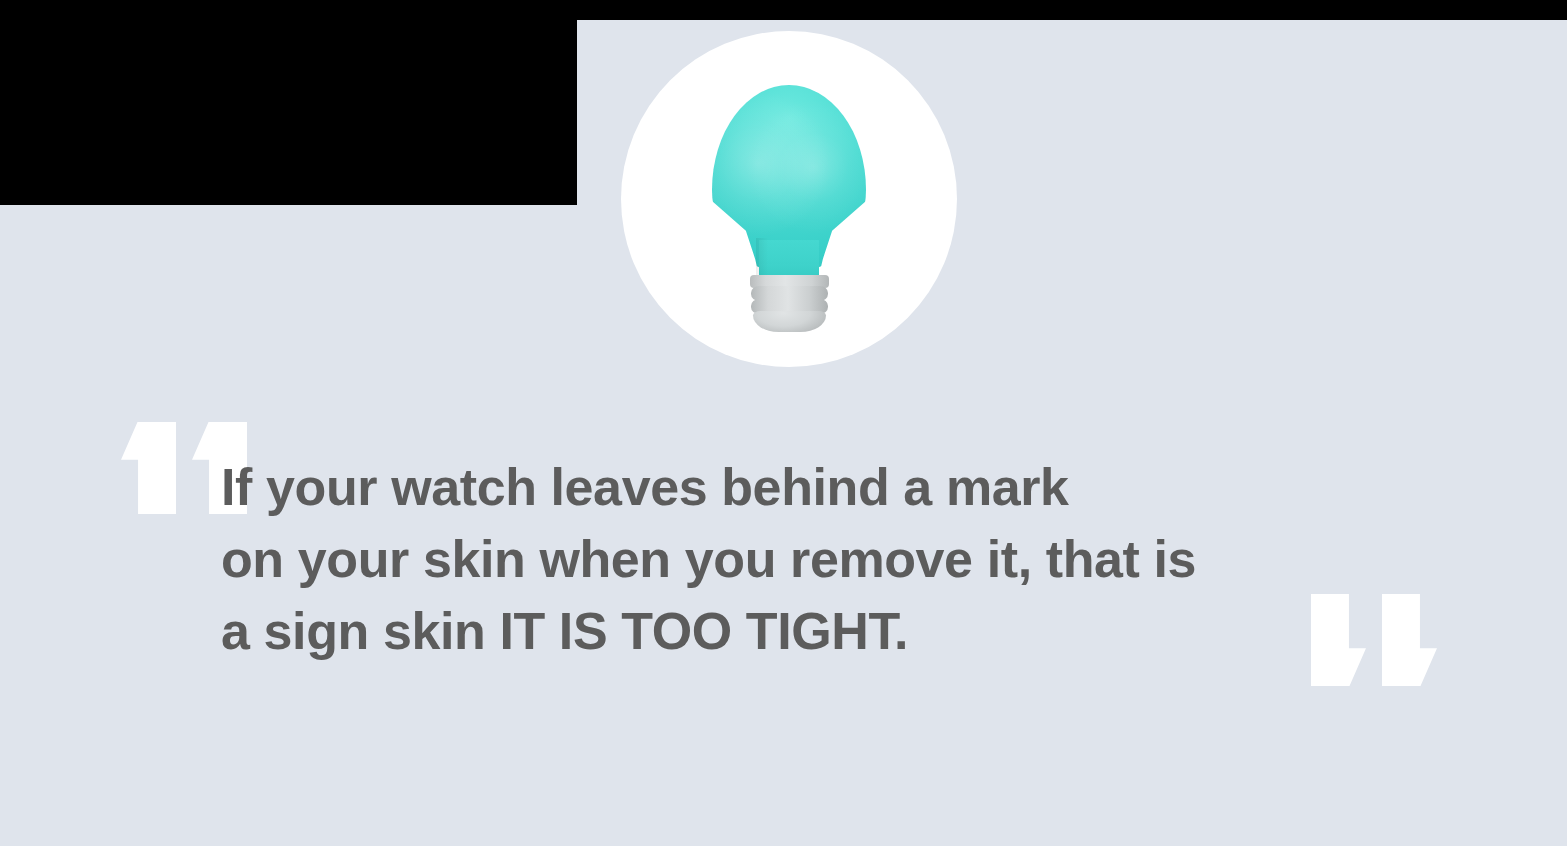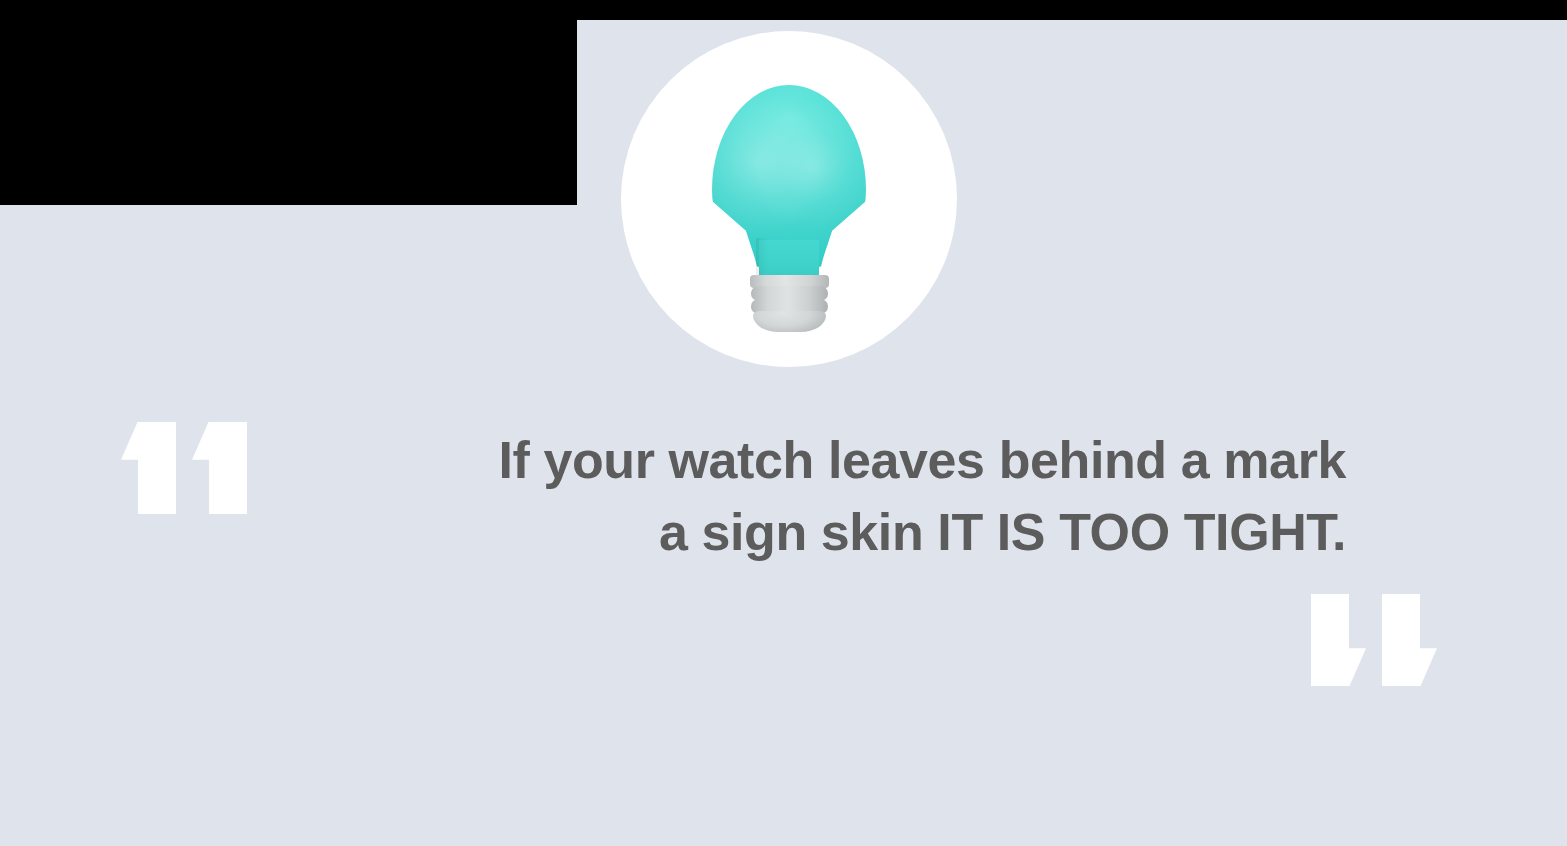--- a/index.html
+++ b/index.html
@@ -159,23 +159,23 @@
   .qmark-close {
     left: 1311px;
     top: 594px;
     transform: rotate(180deg);
   }
 
   
   .quote-text {
     position: absolute;
     left: 221px;
-    top: 424px;
+    top: 451px;
     width: 1125px;
-    text-align: right;
+    text-align: left;
     color: #5c5c5c;
     font-family: "Liberation Sans", sans-serif;
     font-size: 52px;
     font-weight: 700;
     line-height: 72px;
     letter-spacing: -0.4px;
     white-space: nowrap;
   }
   .quote-line { display: block; }
 </style>
@@ -206,16 +206,17 @@
     <span class="slab slab-b"></span>
   </div>
 
   <div class="qmark qmark-close">
     <span class="slab slab-a"></span>
     <span class="slab slab-b"></span>
   </div>
 
   <div class="quote-text">
     <span class="quote-line">If your watch leaves behind a mark</span>
+    <span class="quote-line">on your skin when you remove it, that is</span>
     <span class="quote-line">a sign skin IT IS TOO TIGHT.</span>
   </div>
 
 </div>
 
 </body></html>

